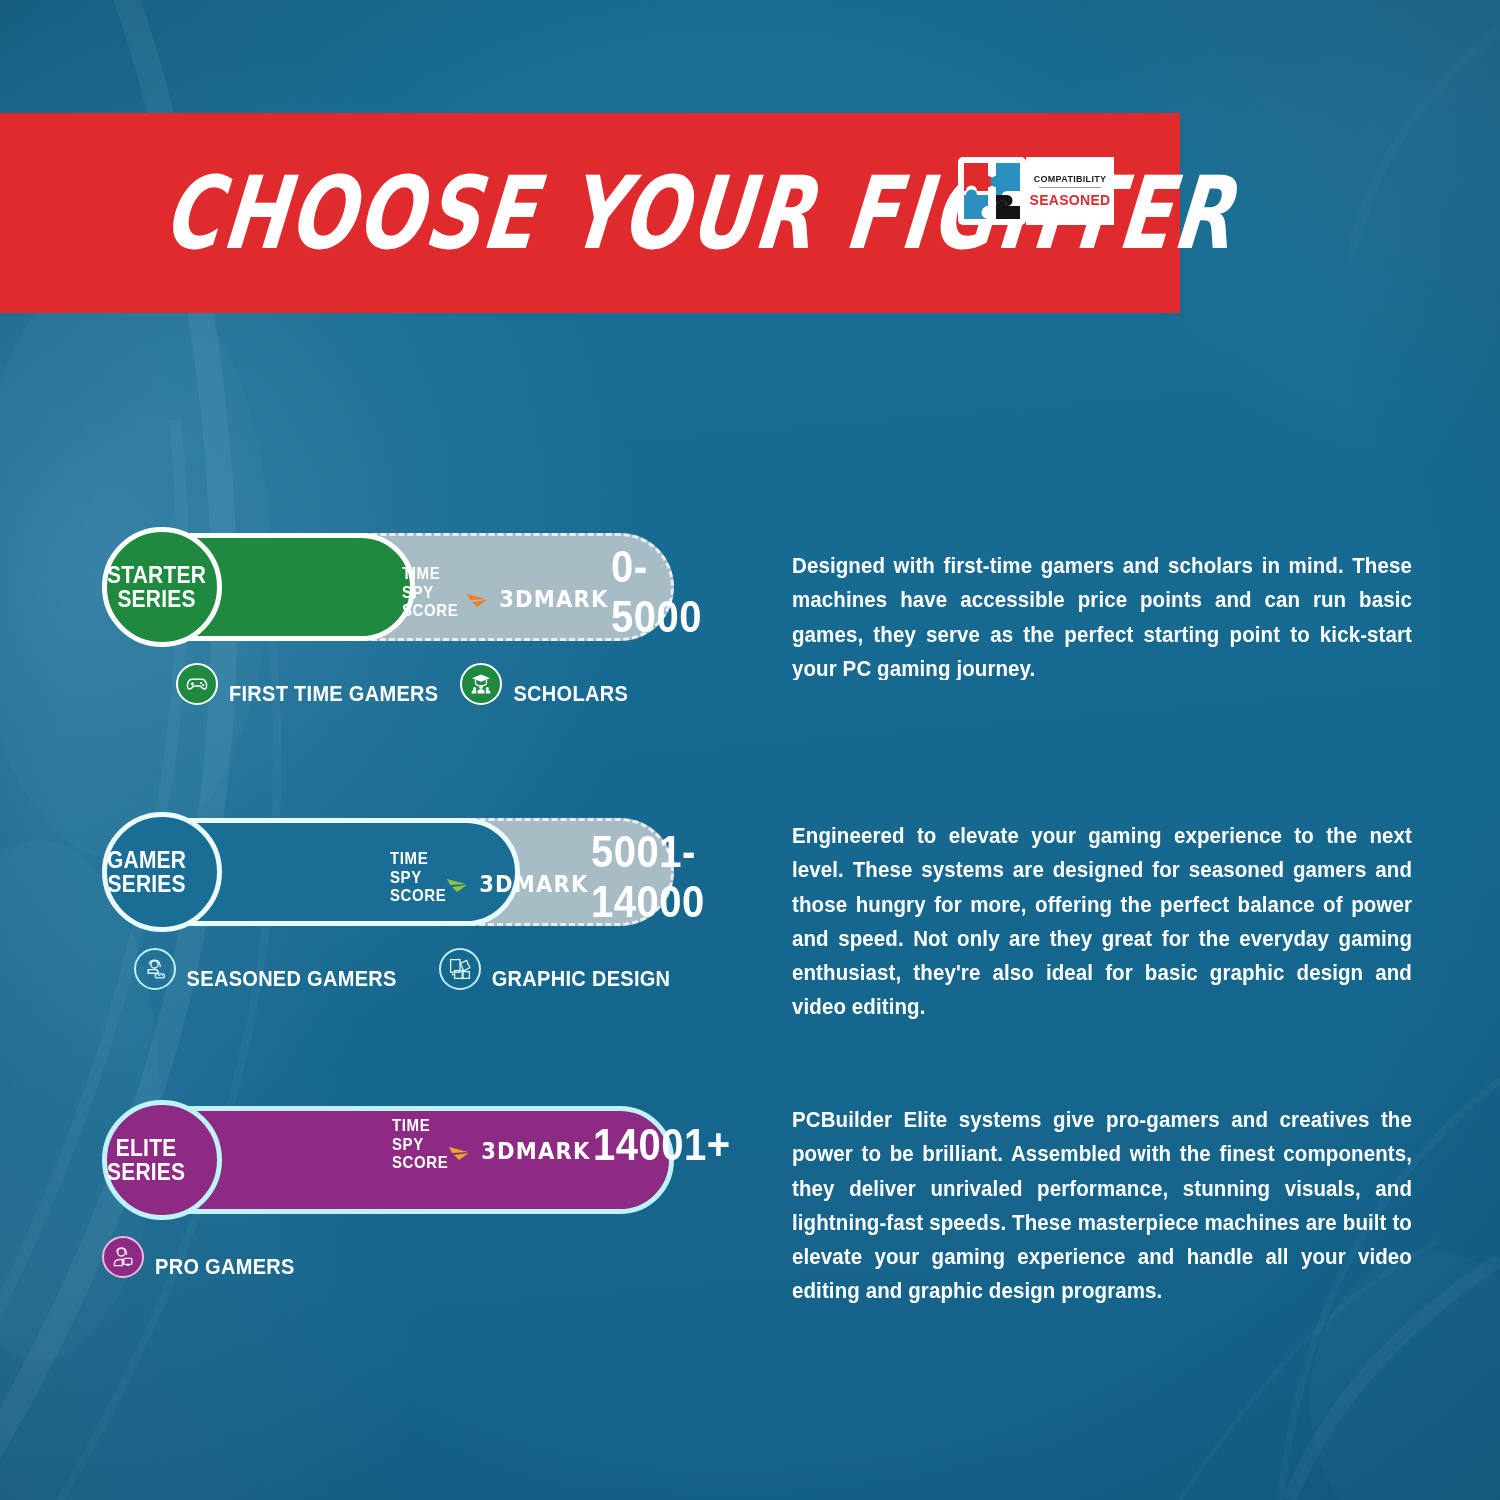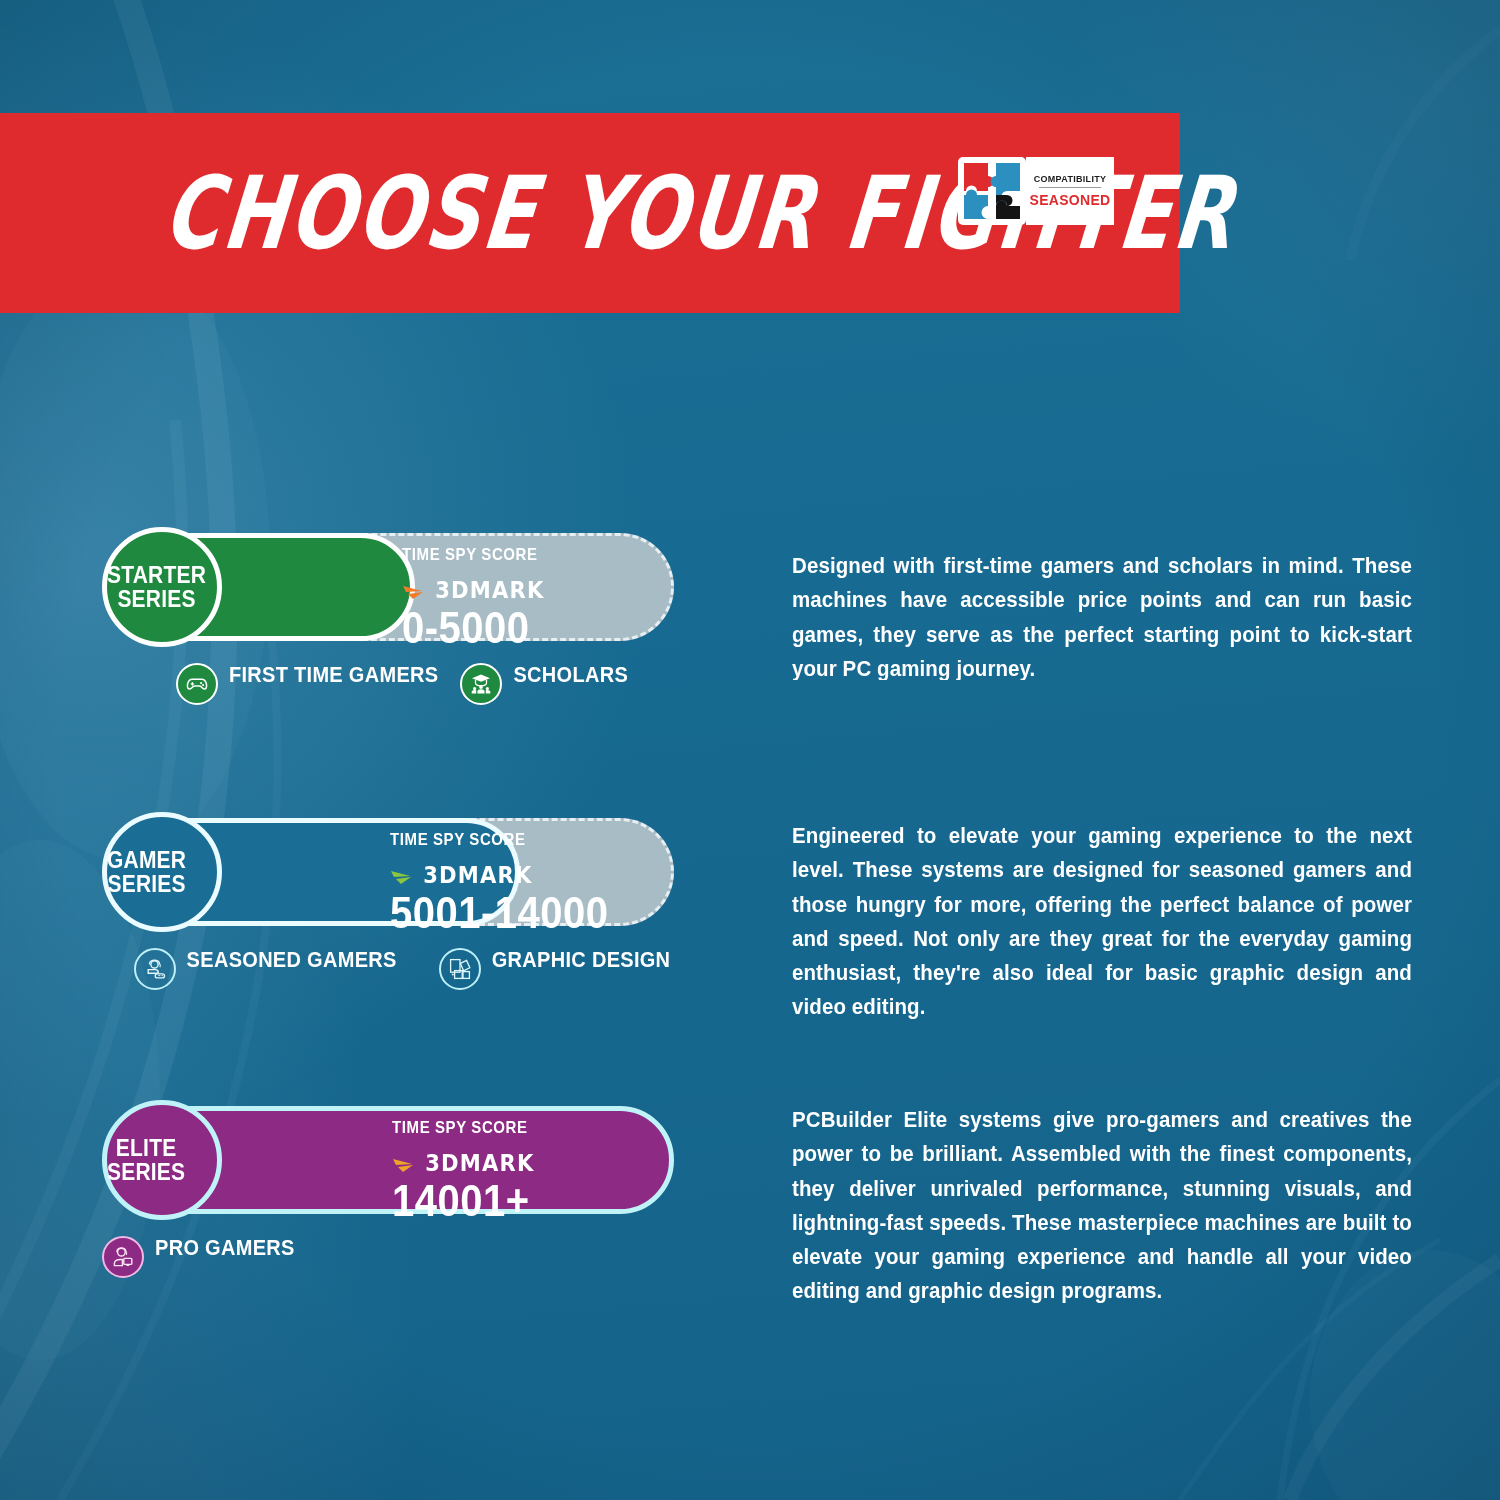--- a/index.html
+++ b/index.html
@@ -143,21 +143,22 @@
     transform: scaleY(1.12);
     white-space: pre-line;
     font-family: "Liberation Sans", sans-serif;
   }
 
   .score-block {
     position: absolute;
     top: 40px;
     z-index: 5;
     display: flex;
-    flex-direction: column;
+    flex-direction: row;
+    align-items: center;
   }
   .score-starter { left: 300px; }
   .score-gamer   { left: 288px; }
   .score-elite   { left: 290px; }
 
   .score-caption {
     color: #ffffff;
     font-size: 15px;
     font-weight: bold;
     letter-spacing: 0.6px;
@@ -187,21 +188,21 @@
   
   .tags {
     position: absolute;
     top: 158px;
     display: flex;
     align-items: center;
   }
   .tags-starter { left: 102px; justify-content: center; width: 600px; }
   .tags-gamer   { left: 102px; justify-content: center; width: 600px; gap: 20px; }
   .tags-elite   { left: 102px; width: 600px; }
-  .tag { display: flex; align-items: flex-start; margin-right: 22px; }
+  .tag { display: flex; align-items: flex-end; margin-right: 22px; }
   .tag:last-child { margin-right: 0; }
   .tag-icon {
     width: 42px; height: 42px;
     border-radius: 50%;
     box-sizing: border-box;
     display: flex; align-items: center; justify-content: center;
     margin-right: 11px;
     flex: none;
   }
   .icon-starter { background: #1f8a3f; border: 2.5px solid #ffffff; }

